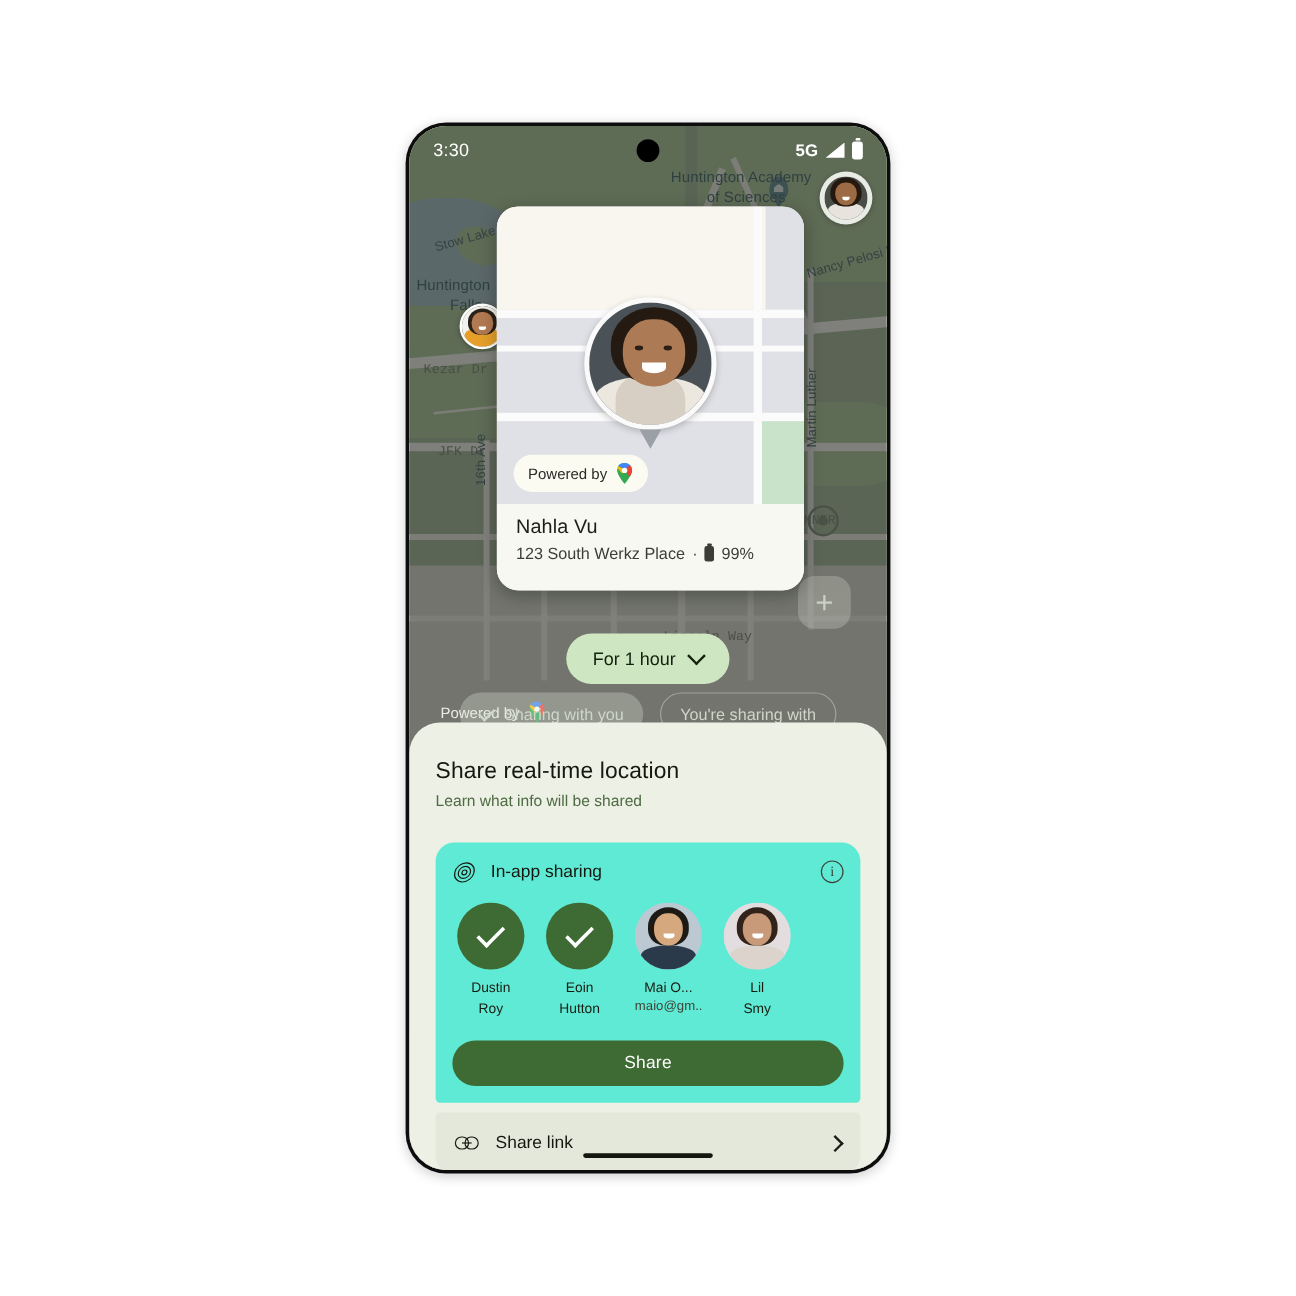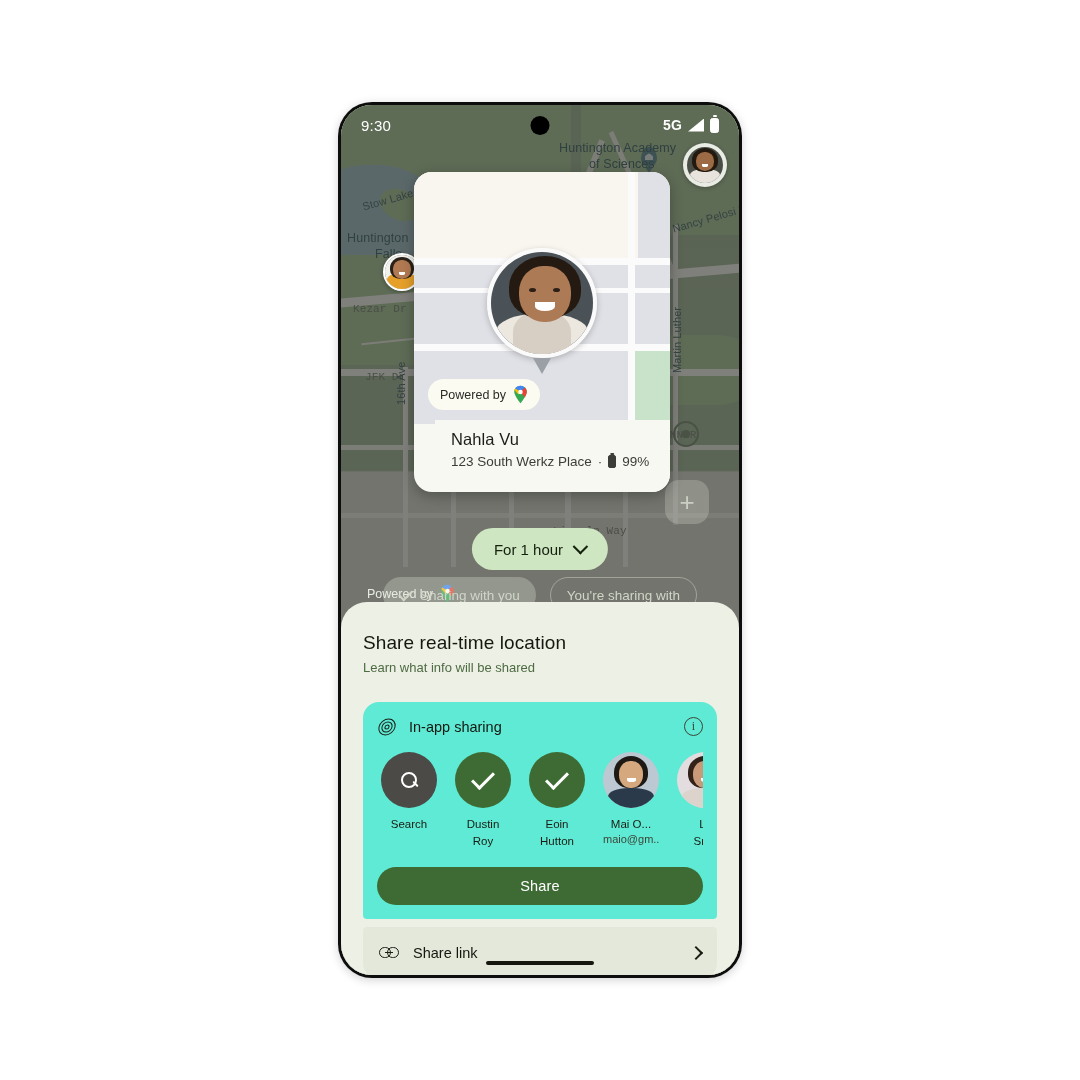--- a/index.html
+++ b/index.html
@@ -169,21 +169,21 @@
     border:4px solid #fafafa; overflow:hidden;
     box-shadow:0 2px 6px rgba(0,0,0,.22);
   }
   #card-avatar-tail{
     position:absolute; left:50%; top:calc(52% + 55px); transform:translateX(-50%);
     border-left:9px solid transparent;border-right:9px solid transparent;
     border-top:16px solid #9aa0a6; z-index:2;
   }
   #card-powered { position:absolute; left:14px; bottom:14px; z-index:3; }
   #card-info { position:absolute; left:0; right:0; bottom:0; height:72px;
-               padding:10px 16px 0; background:#f7f8f1;margin-left:21px; }
+               padding:10px 16px 0; background:#f7f8f1; }
   #card-name { font-size:16.5px; color:#1c1c1a; font-weight:500; letter-spacing:.1px;}
   #card-sub { margin-top:5px; font-size:13.5px; color:#3c3d38;
               display:flex; align-items:center; gap:6px; white-space:nowrap; }
   .bat-small { width:8px;height:13px;border:1.6px solid #3c3d38;border-radius:2px;
                background:#3c3d38; position:relative; display:inline-block;}
   .bat-small::before{content:"";position:absolute;left:50%;top:-3.5px;
       transform:translateX(-50%);width:3.5px;height:2px;background:#3c3d38;border-radius:1px;}
 
   
   #duration-chip {
@@ -374,21 +374,21 @@
               <path d="M19 3.8c1.9 1.8 3 4.4 3 7.2 0 2.3-1.5 5.6-3.3 8.6L12 10.4z" fill="#EA4335"></path>
               <circle cx="12" cy="11" r="3.6" fill="#fff"></circle>
             </svg>
           </span>
         </div>
       </div>
 
       <div id="map-scrim"></div>
 
       <div id="status-bar">
-        <div id="status-time">9:30</div>
+        <div id="status-time">3:30</div>
         <div id="status-right">
           <span id="net-label">5G</span>
           <span class="sig"></span>
           <span class="bat"></span>
         </div>
       </div>
       <div id="camera-hole"></div>
 
       <div id="location-card">
         <div id="card-map">
@@ -461,26 +461,20 @@
             <span class="nearby-icon">
               <span style="width:17px;height:17px;"></span>
               <span style="width:11px;height:11px;"></span>
               <span style="width:5px;height:5px;"></span>
             </span>
             <span id="inapp-title">In-app sharing</span>
             <span class="info-icon">i</span>
           </div>
 
           <div id="contacts-row">
-              <div class="contact">
-                <div class="circ search">
-                  <span class="search-glyph"></span>
-                </div>
-                <div class="cname">Search</div>
-              </div>
               <div class="contact">
                 <div class="circ selected">
                   <span class="tick-glyph"></span>
                 </div>
                 <div class="cname">Dustin</div>
                 <div class="cname" style="margin-top: 1px;">Roy</div>
               </div>
               <div class="contact">
                 <div class="circ selected">
                   <span class="tick-glyph"></span>

